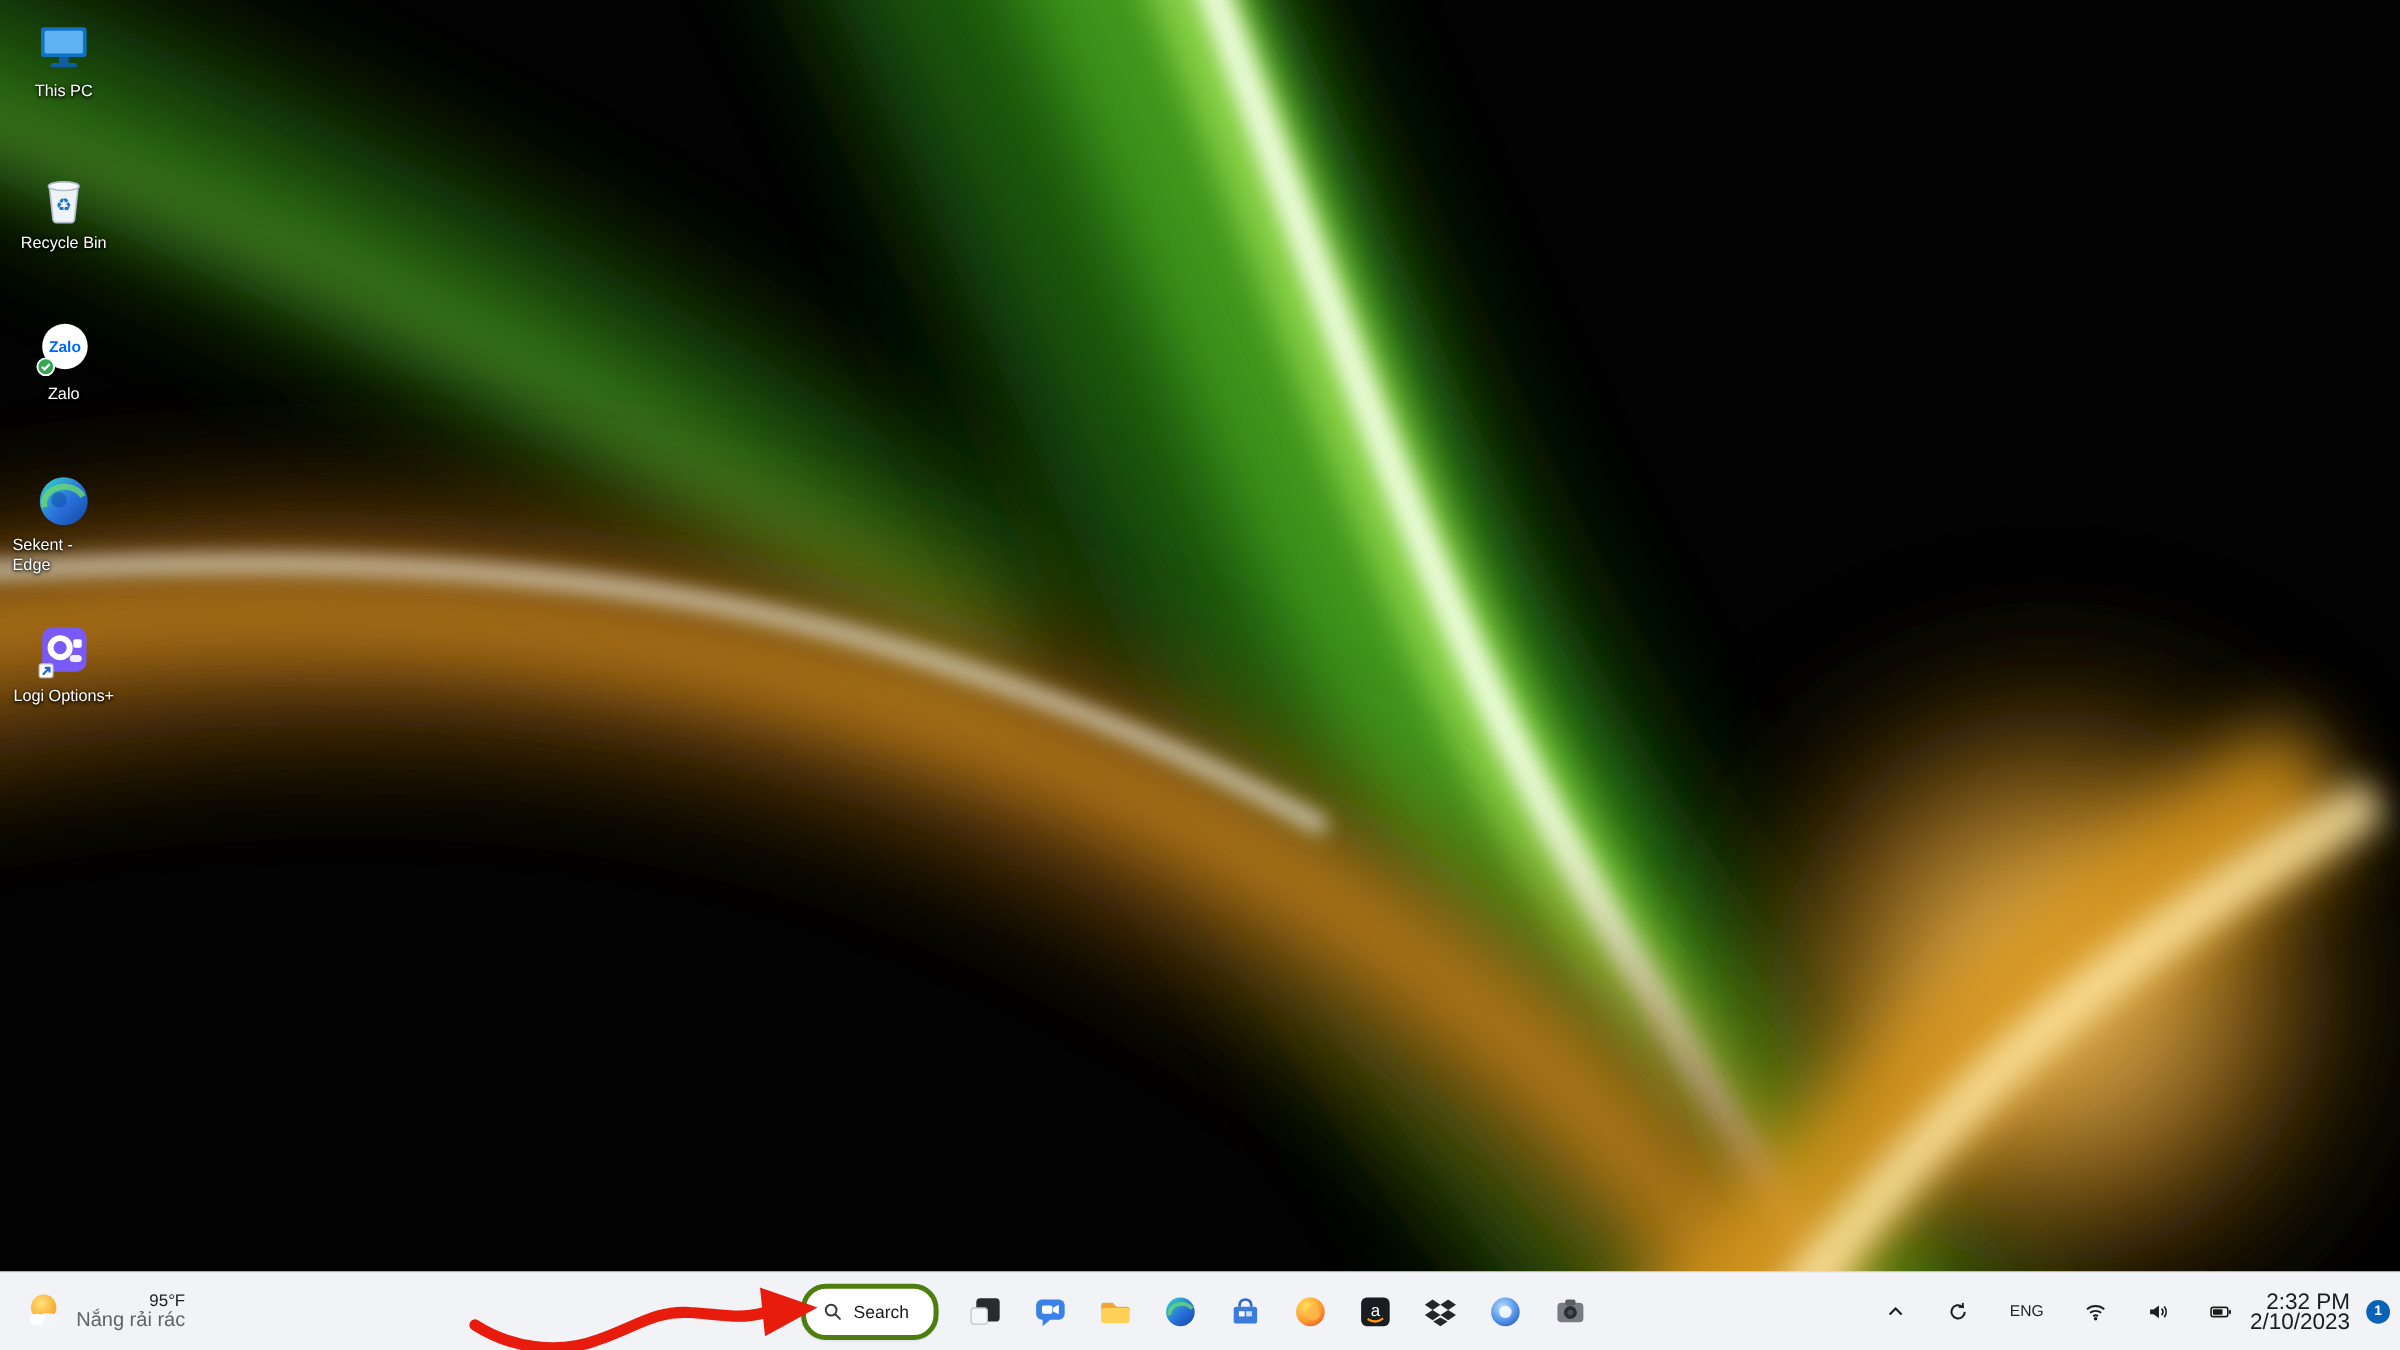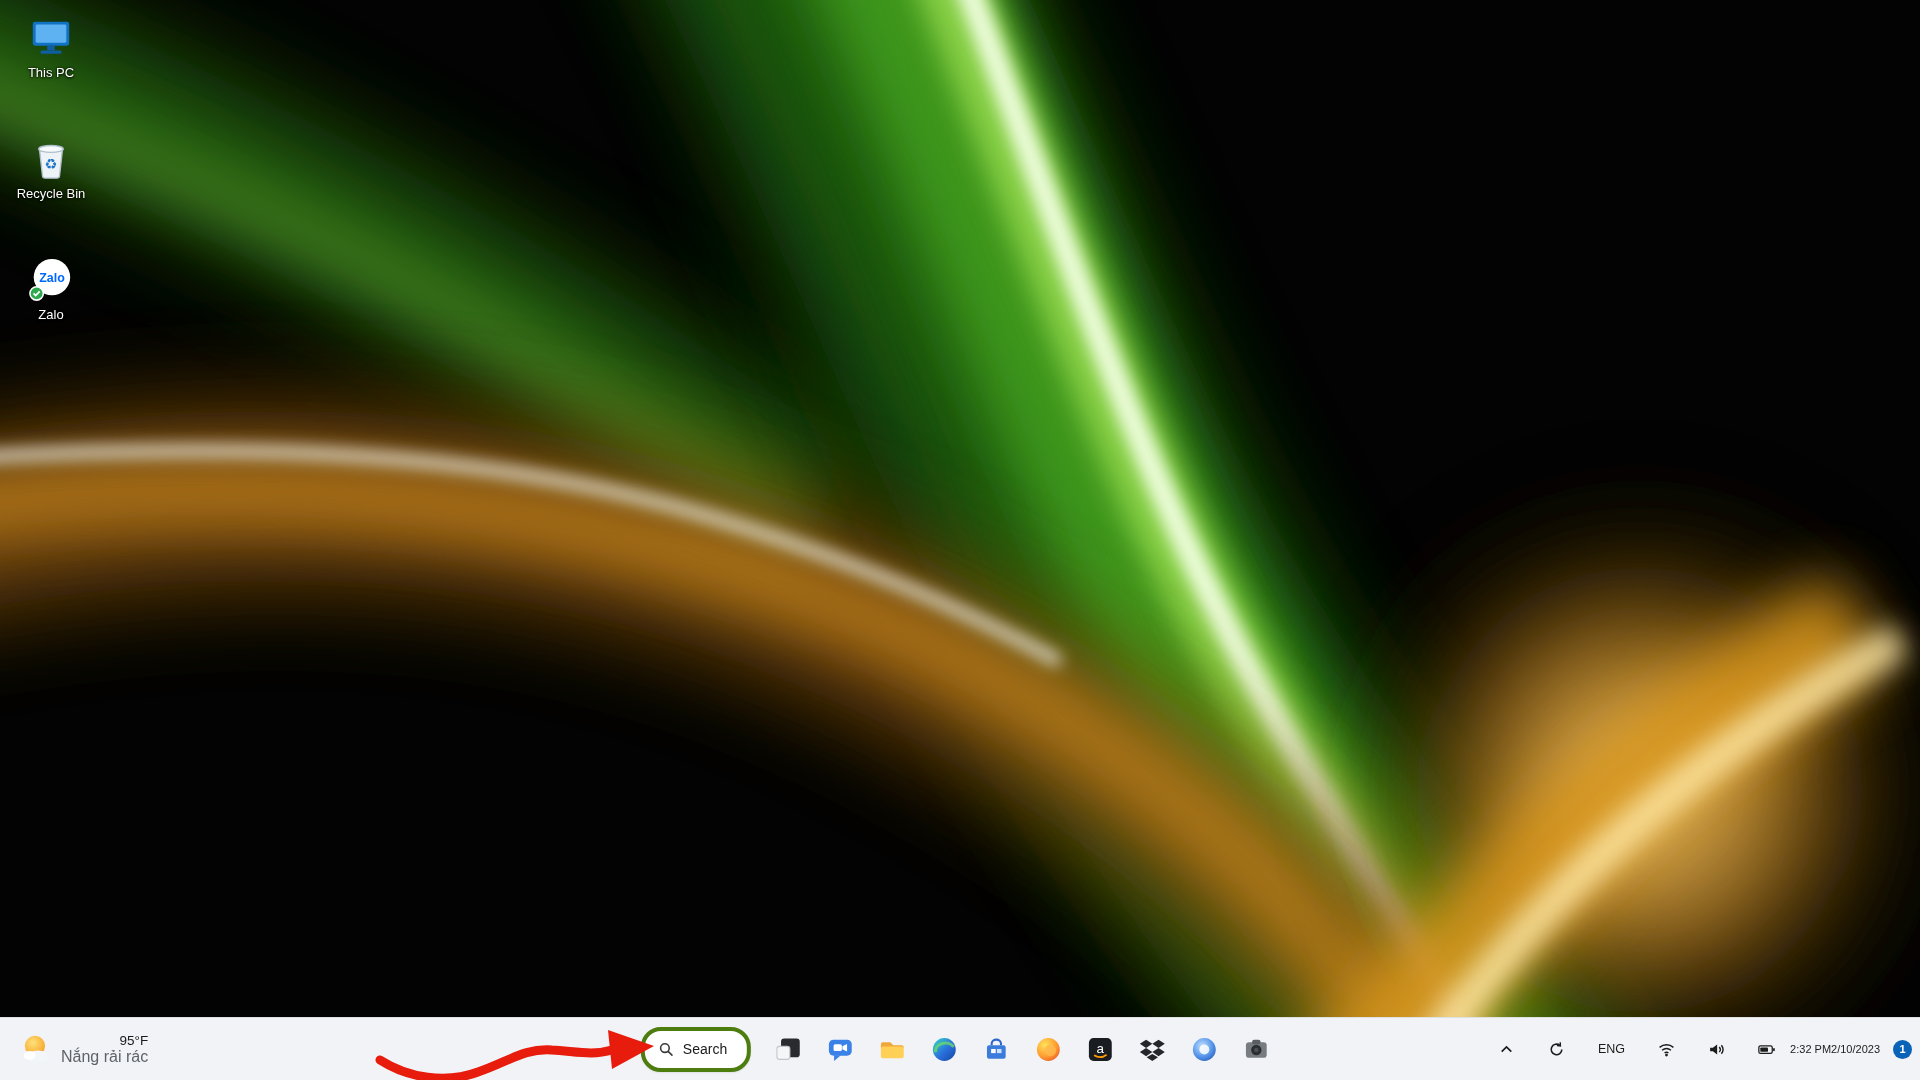--- a/index.html
+++ b/index.html
@@ -39,21 +39,21 @@
     box-shadow:0 1px 2px rgba(0,0,0,.08);cursor:pointer;
   }
   .search svg{width:15px;height:15px;}
   .tbtn{width:46px;height:46px;display:flex;align-items:center;justify-content:center;background:transparent;border:none;border-radius:8px;cursor:pointer;padding:0;}
   .tbtn svg{width:27px;height:27px;display:block;}
 
   .tray{position:absolute;right:8px;top:0;height:100%;display:flex;align-items:center;gap:3px;}
   .titem{height:40px;min-width:26px;display:flex;align-items:center;justify-content:center;padding:0 5px;background:transparent;border:none;border-radius:6px;cursor:pointer;margin-left:20px;}
   .titem svg{width:17px;height:17px;display:block;}
   .lang{font-size:12.5px;color:#1c1c1c;}
-  .clock{display:flex;flex-direction:row;align-items:flex-end;justify-content:center;line-height:16px;font-size:11px;color:#1c1c1c;padding:0 7px;background:transparent;border:none;cursor:pointer;font-family:"Liberation Sans",sans-serif;}
+  .clock{display:flex;flex-direction:column;align-items:flex-end;justify-content:center;line-height:16px;font-size:18px;color:#1c1c1c;padding:0 7px;background:transparent;border:none;cursor:pointer;font-family:"Liberation Sans",sans-serif;}
   .badge{width:19px;height:19px;border-radius:50%;background:#0b63b8;color:#fff;font-size:11px;font-weight:bold;display:flex;align-items:center;justify-content:center;margin-left:3px;cursor:pointer;}
 
   .annotation{position:absolute;inset:0;z-index:60;pointer-events:none;}
 </style>
 </head>
 <body>
 
 <svg class="wallpaper" width="1920" height="1080" viewBox="0 0 1920 1080" preserveAspectRatio="none">
   <defs>
     <filter id="f50" x="-60%" y="-60%" width="220%" height="220%">
@@ -123,21 +123,51 @@
       <svg viewBox="0 0 48 48">
         <circle cx="25" cy="21" r="19" fill="#ffffff"></circle>
         <text x="25" y="26" text-anchor="middle" font-size="13" font-weight="bold" fill="#0068ff" font-family="Liberation Sans, sans-serif">Zalo</text>
         <circle cx="9" cy="38" r="7" fill="#2fa84f" stroke="#ffffff" stroke-width="1.6"></circle>
         <path d="M5.8 38 l2.2 2.2 l4.2 -4.4" stroke="#ffffff" stroke-width="1.9" fill="none"></path>
       </svg>
     </div>
     <div class="lbl">Zalo</div>
   </div>
 
-
+  <div class="dicon">
+    <div class="art">
+      <svg viewBox="0 0 48 48">
+        <defs>
+          <linearGradient id="egd" x1="0" y1="0" x2="1" y2="1">
+            <stop offset="0" stop-color="#35d8c9"></stop>
+            <stop offset="0.55" stop-color="#2a6fdb"></stop>
+            <stop offset="1" stop-color="#1246a0"></stop>
+          </linearGradient>
+        </defs>
+        <circle cx="24" cy="24" r="20" fill="url(#egd)"></circle>
+        <path d="M8 29 a17 14 0 0 1 32 -9" stroke="#6fdc66" stroke-width="5" fill="none" opacity="0.75"></path>
+        <circle cx="20" cy="23" r="6.5" fill="#0e4fa8" opacity="0.55"></circle>
+      </svg>
+    </div>
+    <div class="lbl">Sekent - Edge</div>
+  </div>
+
+  <div class="dicon">
+    <div class="art">
+      <svg viewBox="0 0 48 48">
+        <rect x="6" y="3" width="37" height="37" rx="9" fill="#7a5af5"></rect>
+        <circle cx="21" cy="20" r="8" stroke="#ffffff" stroke-width="5" fill="none"></circle>
+        <rect x="32" y="13" width="7" height="7" rx="1.5" fill="#ffffff"></rect>
+        <rect x="29" y="26" width="10" height="6" rx="3" fill="#ffffff" opacity="0.9"></rect>
+        <rect x="3.5" y="33.5" width="11.5" height="11.5" rx="2" fill="#ffffff" stroke="#c3c7cc"></rect>
+        <path d="M6.5 42.5 L12 37 M8.2 36.8 h3.9 v3.9" stroke="#1b66d6" stroke-width="1.8" fill="none"></path>
+      </svg>
+    </div>
+    <div class="lbl">Logi Options+</div>
+  </div>
 
 </div>
 
 <svg class="annotation" width="1920" height="1080" viewBox="0 0 1920 1080">
   <path d="M 380 1060 C 408 1078 446 1084 478 1072 C 508 1062 524 1048 552 1050 C 574 1051 592 1056 612 1050" stroke="#e81c0d" stroke-width="9" fill="none" stroke-linecap="round"></path>
   <path d="M 608 1030 L 654 1046 L 612 1069 Z" fill="#e81c0d"></path>
 </svg>
 
 <div class="taskbar">
 

